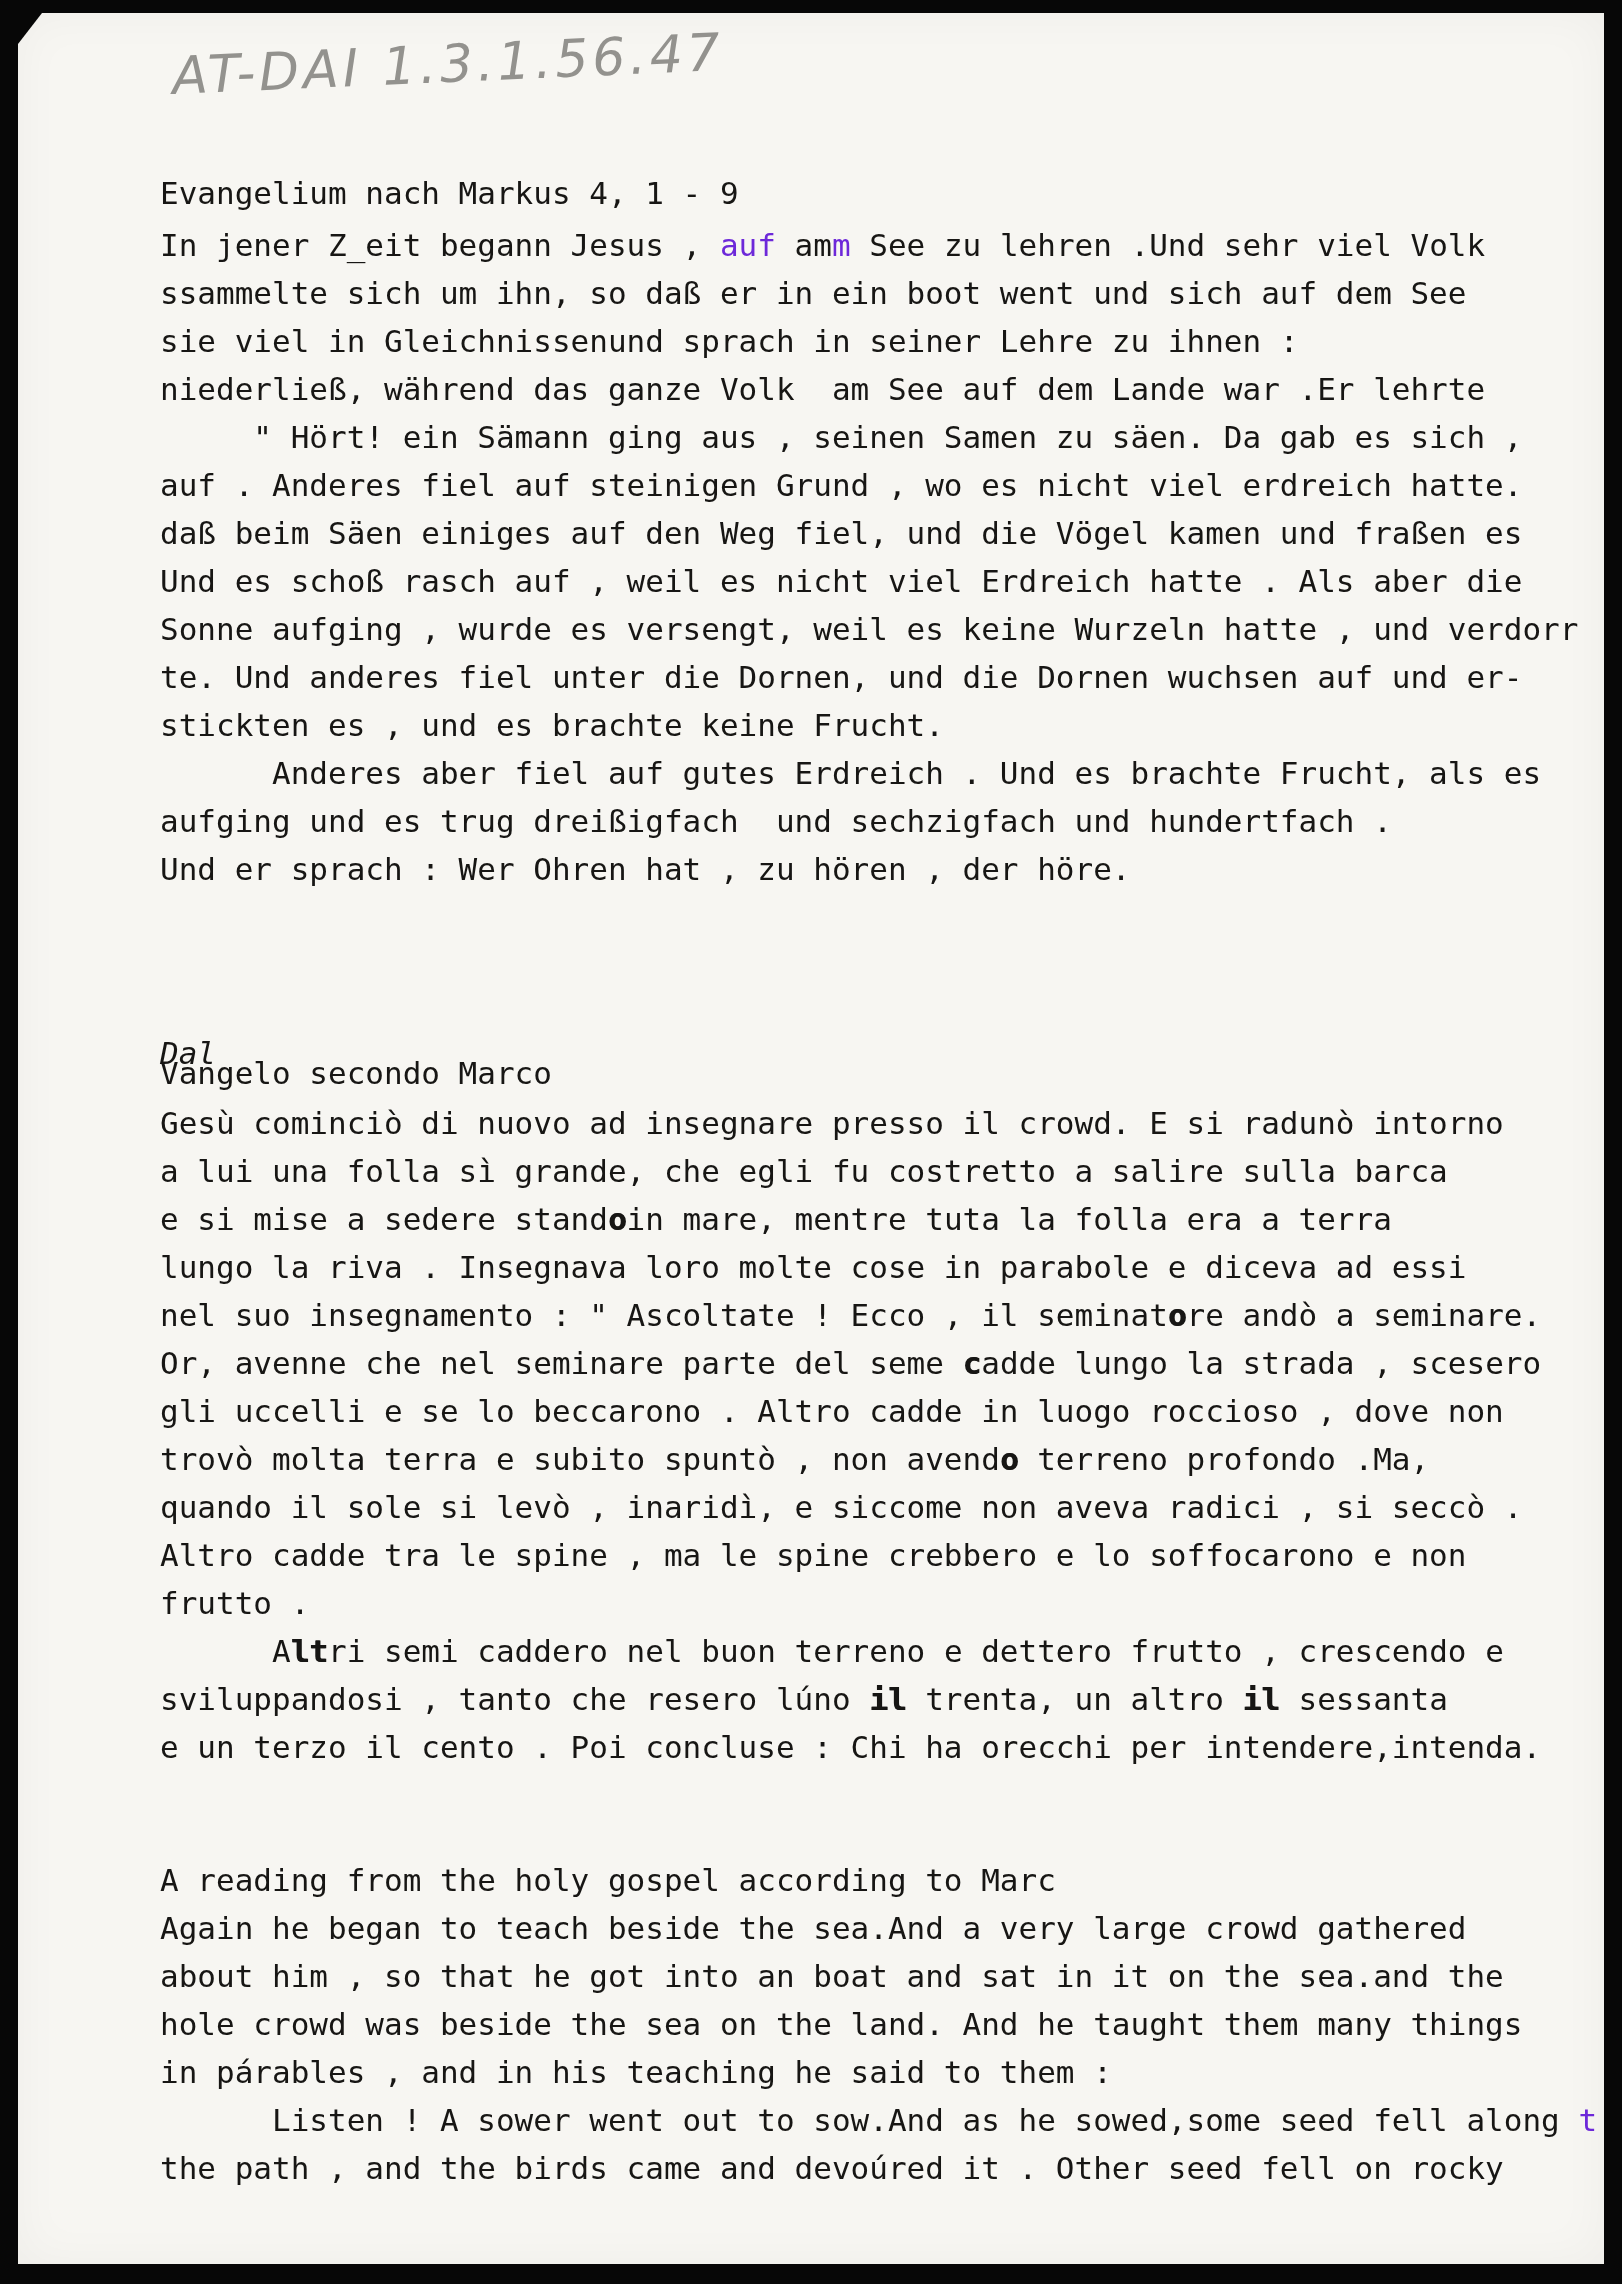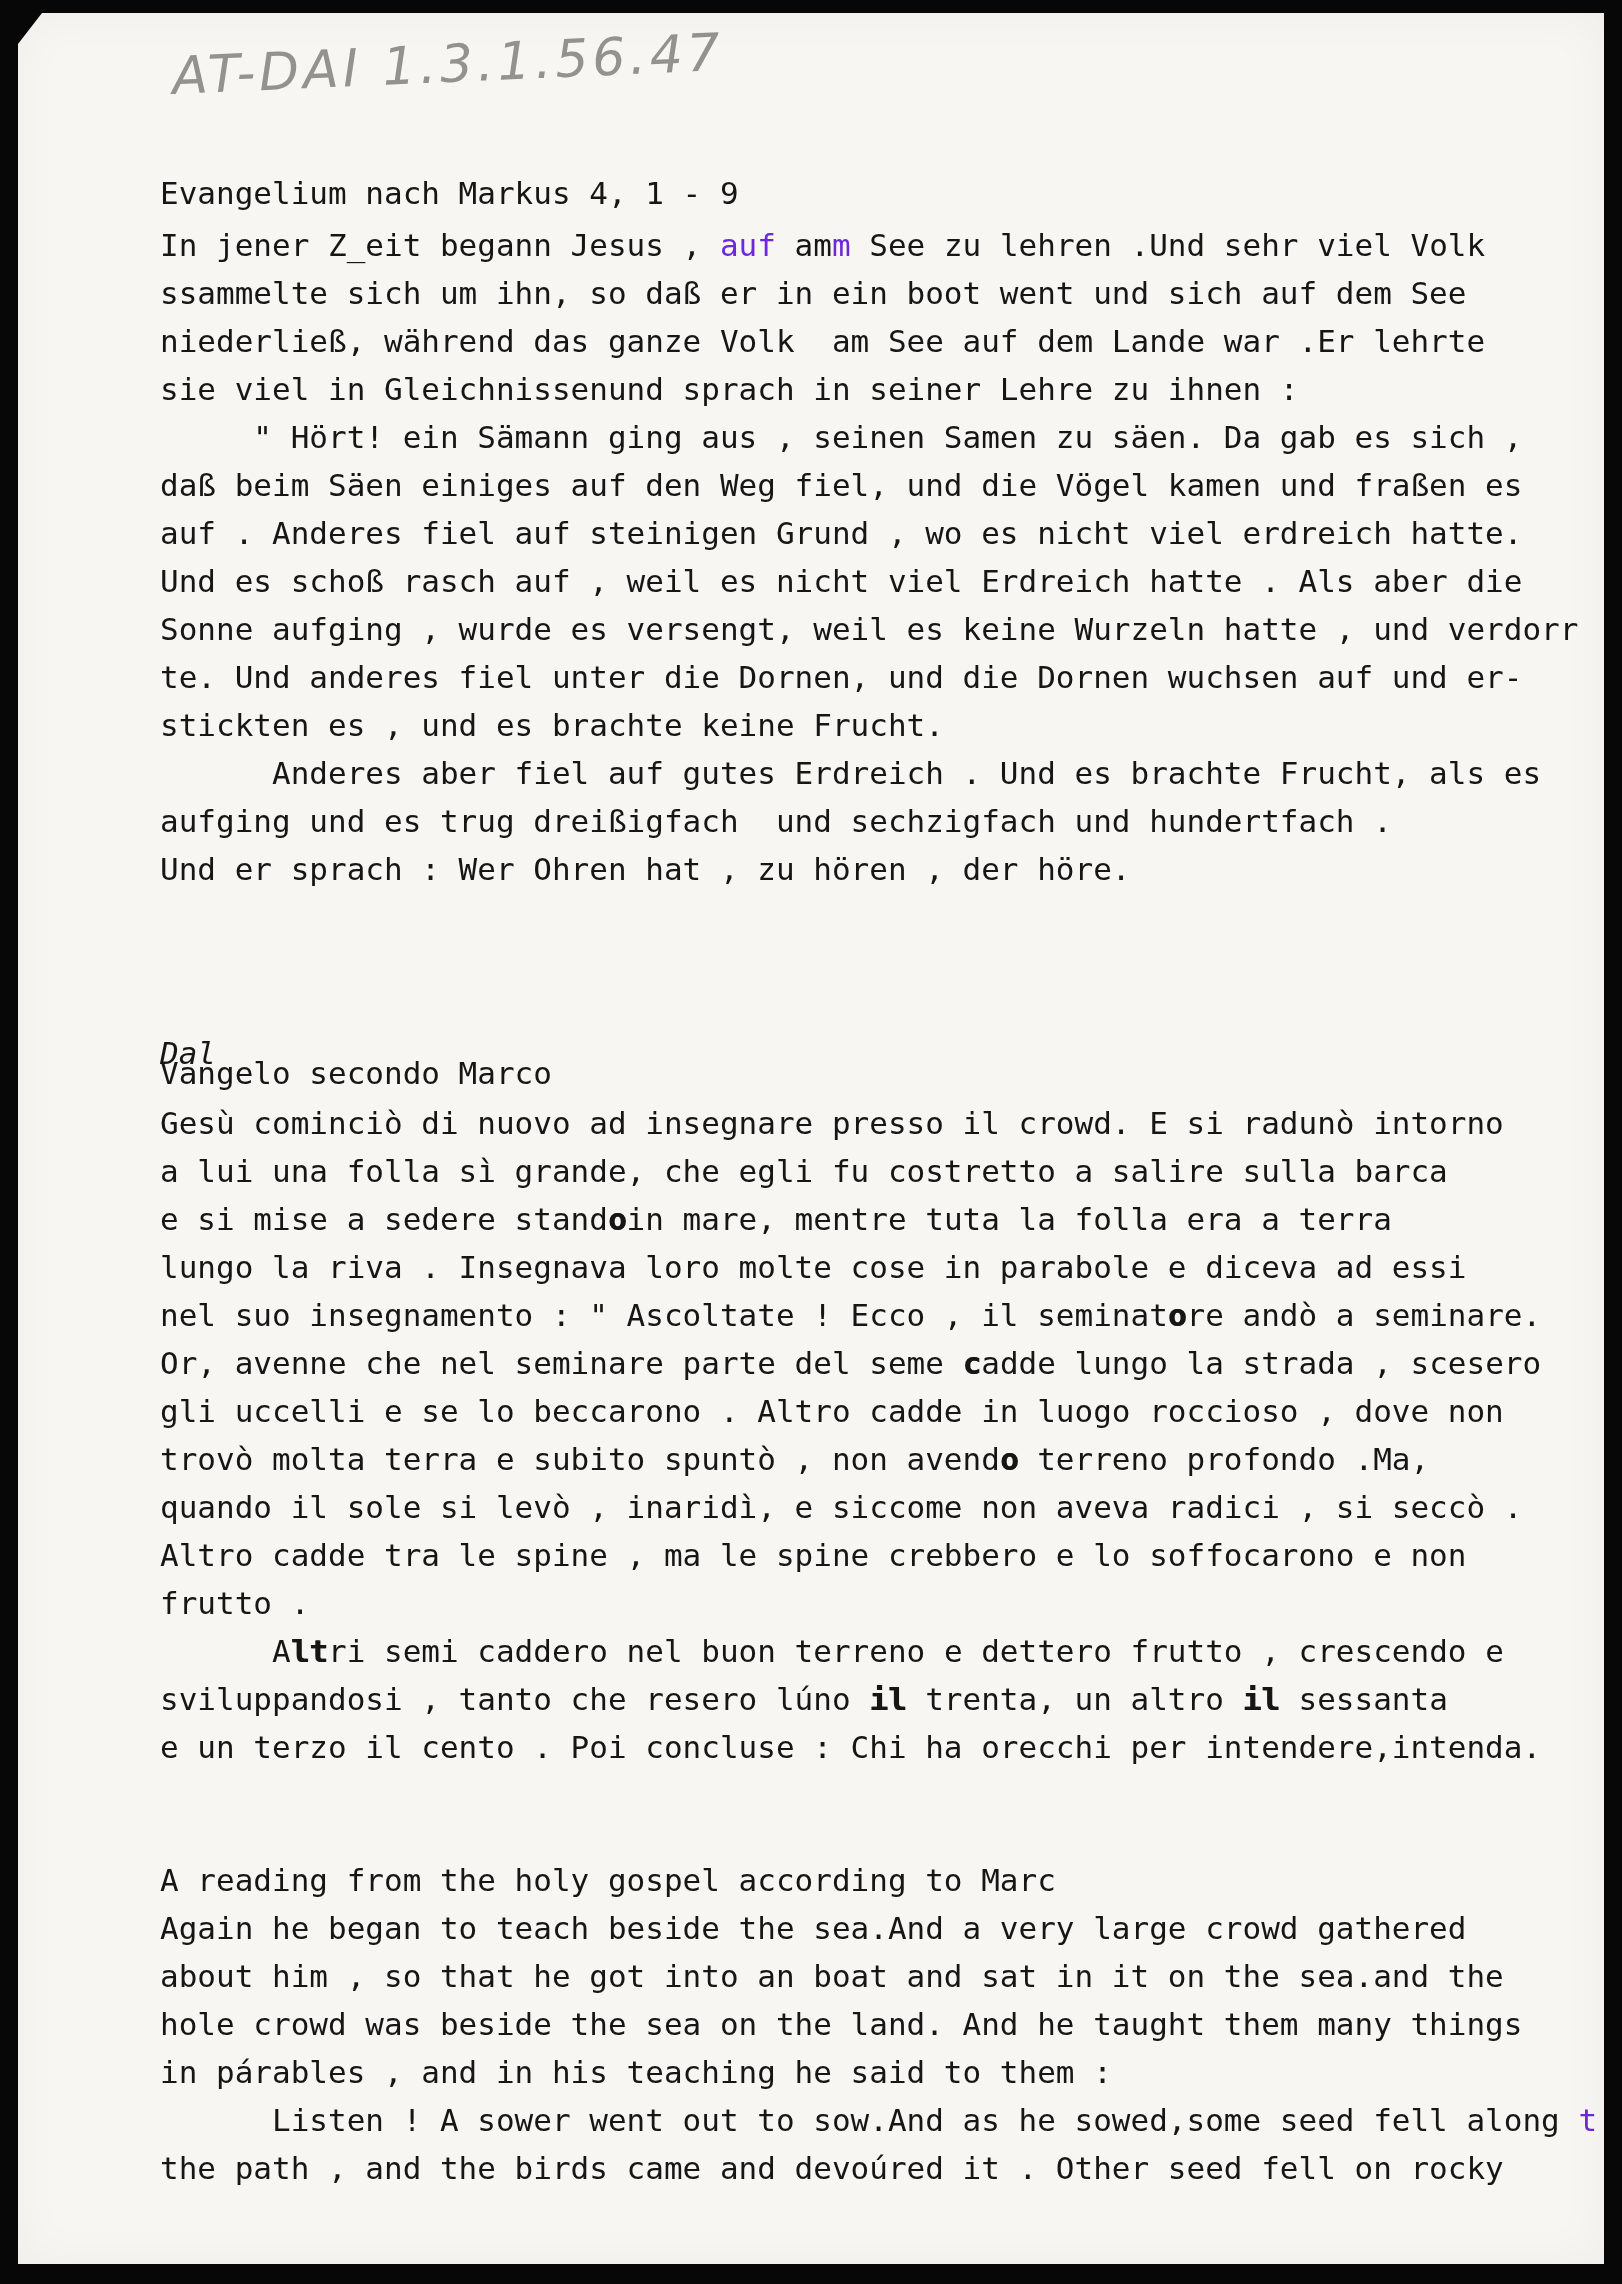--- a/index.html
+++ b/index.html
@@ -73,25 +73,25 @@
 <div class="stage">
   <div class="paper">
 
     <div class="handwriting">AT-DAI 1.3.1.56.47</div>
 
     <div class="title-block typed tline">Evangelium nach Markus 4, 1 - 9</div>
 
     <div class="block typed german-block">
         <div class="tline">In jener Z_eit begann Jesus , <span class="ft">auf</span> am<span class="ft">m</span> See zu lehren .Und sehr viel Volk</div>
         <div class="tline">ssammelte sich um ihn, so daß er in ein boot went und sich auf dem See</div>
+        <div class="tline">sie viel in Gleichnissenund sprach in seiner Lehre zu ihnen :</div>
         <div class="tline">niederließ, während das ganze Volk  am See auf dem Lande war .Er lehrte</div>
-        <div class="tline">sie viel in Gleichnissenund sprach in seiner Lehre zu ihnen :</div>
         <div class="tline">     " Hört! ein Sämann ging aus , seinen Samen zu säen. Da gab es sich ,</div>
+        <div class="tline">auf . Anderes fiel auf steinigen Grund , wo es nicht viel erdreich hatte.</div>
         <div class="tline">daß beim Säen einiges auf den Weg fiel, und die Vögel kamen und fraßen es</div>
-        <div class="tline">auf . Anderes fiel auf steinigen Grund , wo es nicht viel erdreich hatte.</div>
         <div class="tline">Und es schoß rasch auf , weil es nicht viel Erdreich hatte . Als aber die</div>
         <div class="tline">Sonne aufging , wurde es versengt, weil es keine Wurzeln hatte , und verdorr</div>
         <div class="tline">te. Und anderes fiel unter die Dornen, und die Dornen wuchsen auf und er-</div>
         <div class="tline">stickten es , und es brachte keine Frucht.</div>
         <div class="tline">      Anderes aber fiel auf gutes Erdreich . Und es brachte Frucht, als es</div>
         <div class="tline">aufging und es trug dreißigfach  und sechzigfach und hundertfach .</div>
         <div class="tline">Und er sprach : Wer Ohren hat , zu hören , der höre.</div>
       </div>
 
     <div class="dal-block typed tline">Dal</div>

